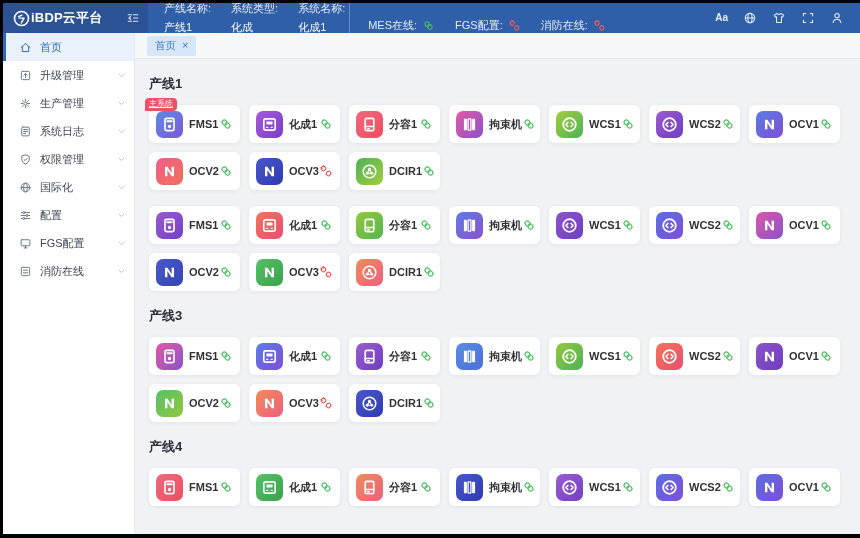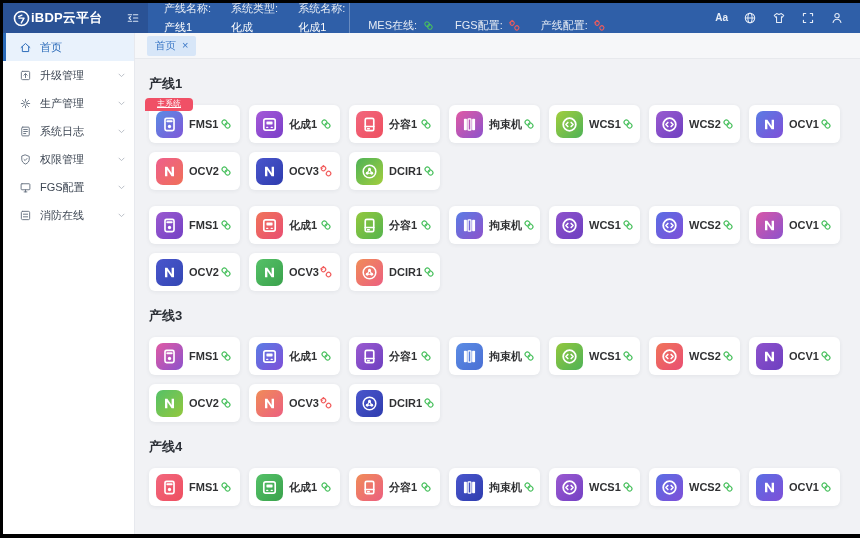--- a/index.html
+++ b/index.html
@@ -55,21 +55,21 @@
   .cards { display:flex; flex-wrap:wrap; gap:9px; margin-bottom:16px; }
   .card { position:relative; width:91px; height:38px; background:#fff; border-radius:6px;
     box-shadow:0 1px 4px rgba(30,40,60,.07); display:flex; align-items:center;
     padding:0 7px; cursor:pointer; }
   .card-icon { width:27px; height:27px; border-radius:7px; flex:none; color:#fff;
     display:flex; align-items:center; justify-content:center; padding:4px; }
   .card-label { font-size:11px; font-weight:bold; color:#303133; margin-left:6px;
     white-space:nowrap; }
   .card-link { margin-left:auto; width:14px; height:14px; flex:none; }
   .badge { position:absolute; top:-7px; left:-4px; background:#f05066; color:#fff;
-    font-size:8px; line-height:1; padding:2px 12px 3px; border-radius:4px 4px 4px 0;
+    font-size:8px; line-height:1; padding:2px 4px 3px; border-radius:4px 4px 4px 0;
     white-space:nowrap; z-index:2;text-decoration:underline; }
   svg { display:block; width:100%; height:100%; }
 </style>
 </head>
 <body>
 
 <div class="app">
 
   <div class="topbar">
     <div class="logo-sec">
@@ -118,21 +118,21 @@
             <svg viewBox="0 0 16 16" fill="none" stroke="currentColor" stroke-width="1.3" stroke-linecap="round" stroke-linejoin="round">
               <g transform="rotate(-45 8 8)">
                 <rect x="5.4" y="1.4" width="5.2" height="5" rx="2.5"></rect>
                 <rect x="5.4" y="9.6" width="5.2" height="5" rx="2.5"></rect>
               </g>
               <path d="M3.6 5.1L2.3 4.2M5.5 3.2l-.6-1.5"></path>
             </svg>
           </span>
         </span>
         <span class="status-item">
-          <span class="info-label">产线配置:</span>
+          <span class="info-label">消防在线:</span>
           <span class="lnk offline">
             <svg viewBox="0 0 16 16" fill="none" stroke="currentColor" stroke-width="1.3" stroke-linecap="round" stroke-linejoin="round">
               <g transform="rotate(-45 8 8)">
                 <rect x="5.4" y="1.4" width="5.2" height="5" rx="2.5"></rect>
                 <rect x="5.4" y="9.6" width="5.2" height="5" rx="2.5"></rect>
               </g>
               <path d="M3.6 5.1L2.3 4.2M5.5 3.2l-.6-1.5"></path>
             </svg>
           </span>
         </span>
@@ -230,21 +230,52 @@
             </svg>
           </span>
     <span class="side-label">权限管理</span>
     <span class="chevron">
             <svg viewBox="0 0 16 16" fill="none" stroke="currentColor" stroke-width="1.6" stroke-linecap="round" stroke-linejoin="round">
               <path d="M3.5 5.5L8 10l4.5-4.5"></path>
             </svg>
           </span>
   </div>
 
-
+  <div class="side-item">
+    <span class="side-icon">
+            <svg viewBox="0 0 16 16" fill="none" stroke="currentColor" stroke-width="1.2" stroke-linecap="round" stroke-linejoin="round">
+              <circle cx="8" cy="8" r="5.4"></circle>
+              <ellipse cx="8" cy="8" rx="2.4" ry="5.4"></ellipse>
+              <path d="M2.8 8h10.4"></path>
+            </svg>
+          </span>
+    <span class="side-label">国际化</span>
+    <span class="chevron">
+            <svg viewBox="0 0 16 16" fill="none" stroke="currentColor" stroke-width="1.6" stroke-linecap="round" stroke-linejoin="round">
+              <path d="M3.5 5.5L8 10l4.5-4.5"></path>
+            </svg>
+          </span>
+  </div>
+
+  <div class="side-item">
+    <span class="side-icon">
+            <svg viewBox="0 0 16 16" fill="none" stroke="currentColor" stroke-width="1.2" stroke-linecap="round" stroke-linejoin="round">
+              <path d="M2.9 4.4h10.2M2.9 8h10.2M2.9 11.6h10.2"></path>
+              <circle cx="6" cy="4.4" r="1.3" fill="#fff"></circle>
+              <circle cx="10" cy="8" r="1.3" fill="#fff"></circle>
+              <circle cx="6" cy="11.6" r="1.3" fill="#fff"></circle>
+            </svg>
+          </span>
+    <span class="side-label">配置</span>
+    <span class="chevron">
+            <svg viewBox="0 0 16 16" fill="none" stroke="currentColor" stroke-width="1.6" stroke-linecap="round" stroke-linejoin="round">
+              <path d="M3.5 5.5L8 10l4.5-4.5"></path>
+            </svg>
+          </span>
+  </div>
 
   <div class="side-item">
     <span class="side-icon">
             <svg viewBox="0 0 16 16" fill="none" stroke="currentColor" stroke-width="1.2" stroke-linecap="round" stroke-linejoin="round">
               <rect x="2.6" y="3.4" width="10.8" height="7.4" rx="1"></rect>
               <path d="M6.3 13.4h3.4M8 10.8v2.6"></path>
             </svg>
           </span>
     <span class="side-label">FGS配置</span>
     <span class="chevron">

